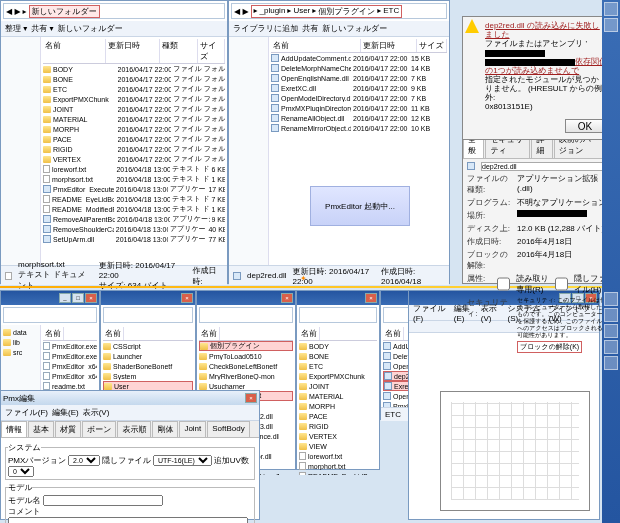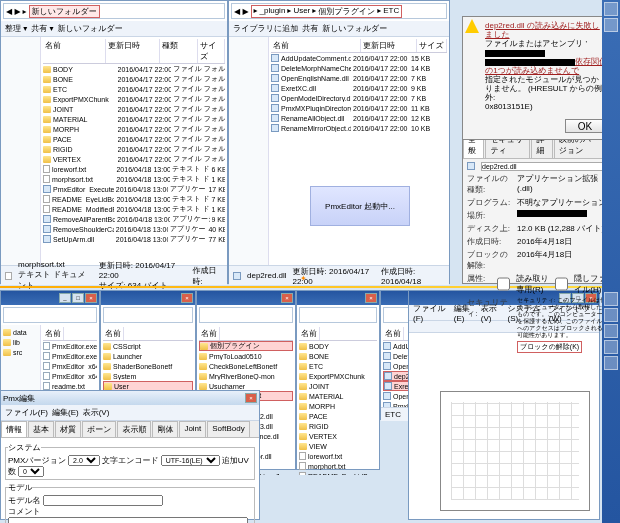--- a/index.html
+++ b/index.html
@@ -672,21 +672,21 @@
       <div class="tab" style="background: rgb(238, 238, 238);">材質</div>
       <div class="tab" style="background: rgb(238, 238, 238);">ボーン</div>
       <div class="tab" style="background: rgb(238, 238, 238);">表示順</div>
       <div class="tab" style="background: rgb(238, 238, 238);">剛体</div>
       <div class="tab" style="background: rgb(238, 238, 238);">Joint</div>
       <div class="tab" style="background: rgb(238, 238, 238);">SoftBody</div>
     </div>
   <div style="padding:4px">
     <fieldset style="border:1px solid #bbb;padding:2px;font-size:7px"><legend>システム</legend>
       <span>PMXバージョン</span> <select style="font-size:7px"><option>2.0</option></select>
-      <span>文字エンコード</span> <select style="font-size:7px"><option>UTF-16(LE)</option></select>
+      <span>隠しファイル</span> <select style="font-size:7px"><option>UTF-16(LE)</option></select>
       <span>追加UV数</span> <select style="font-size:7px"><option>0</option></select>
     </fieldset>
     <fieldset style="border:1px solid #bbb;padding:2px;margin-top:2px;font-size:7px"><legend>モデル</legend>
       <span>モデル名</span> <input style="width: 120px; font-size: 7px;"><br>
       <span>コメント</span><br>
       <textarea style="width: 240px; height: 30px; font-size: 7px;"></textarea>
     </fieldset>
   </div>
 </div>
 

